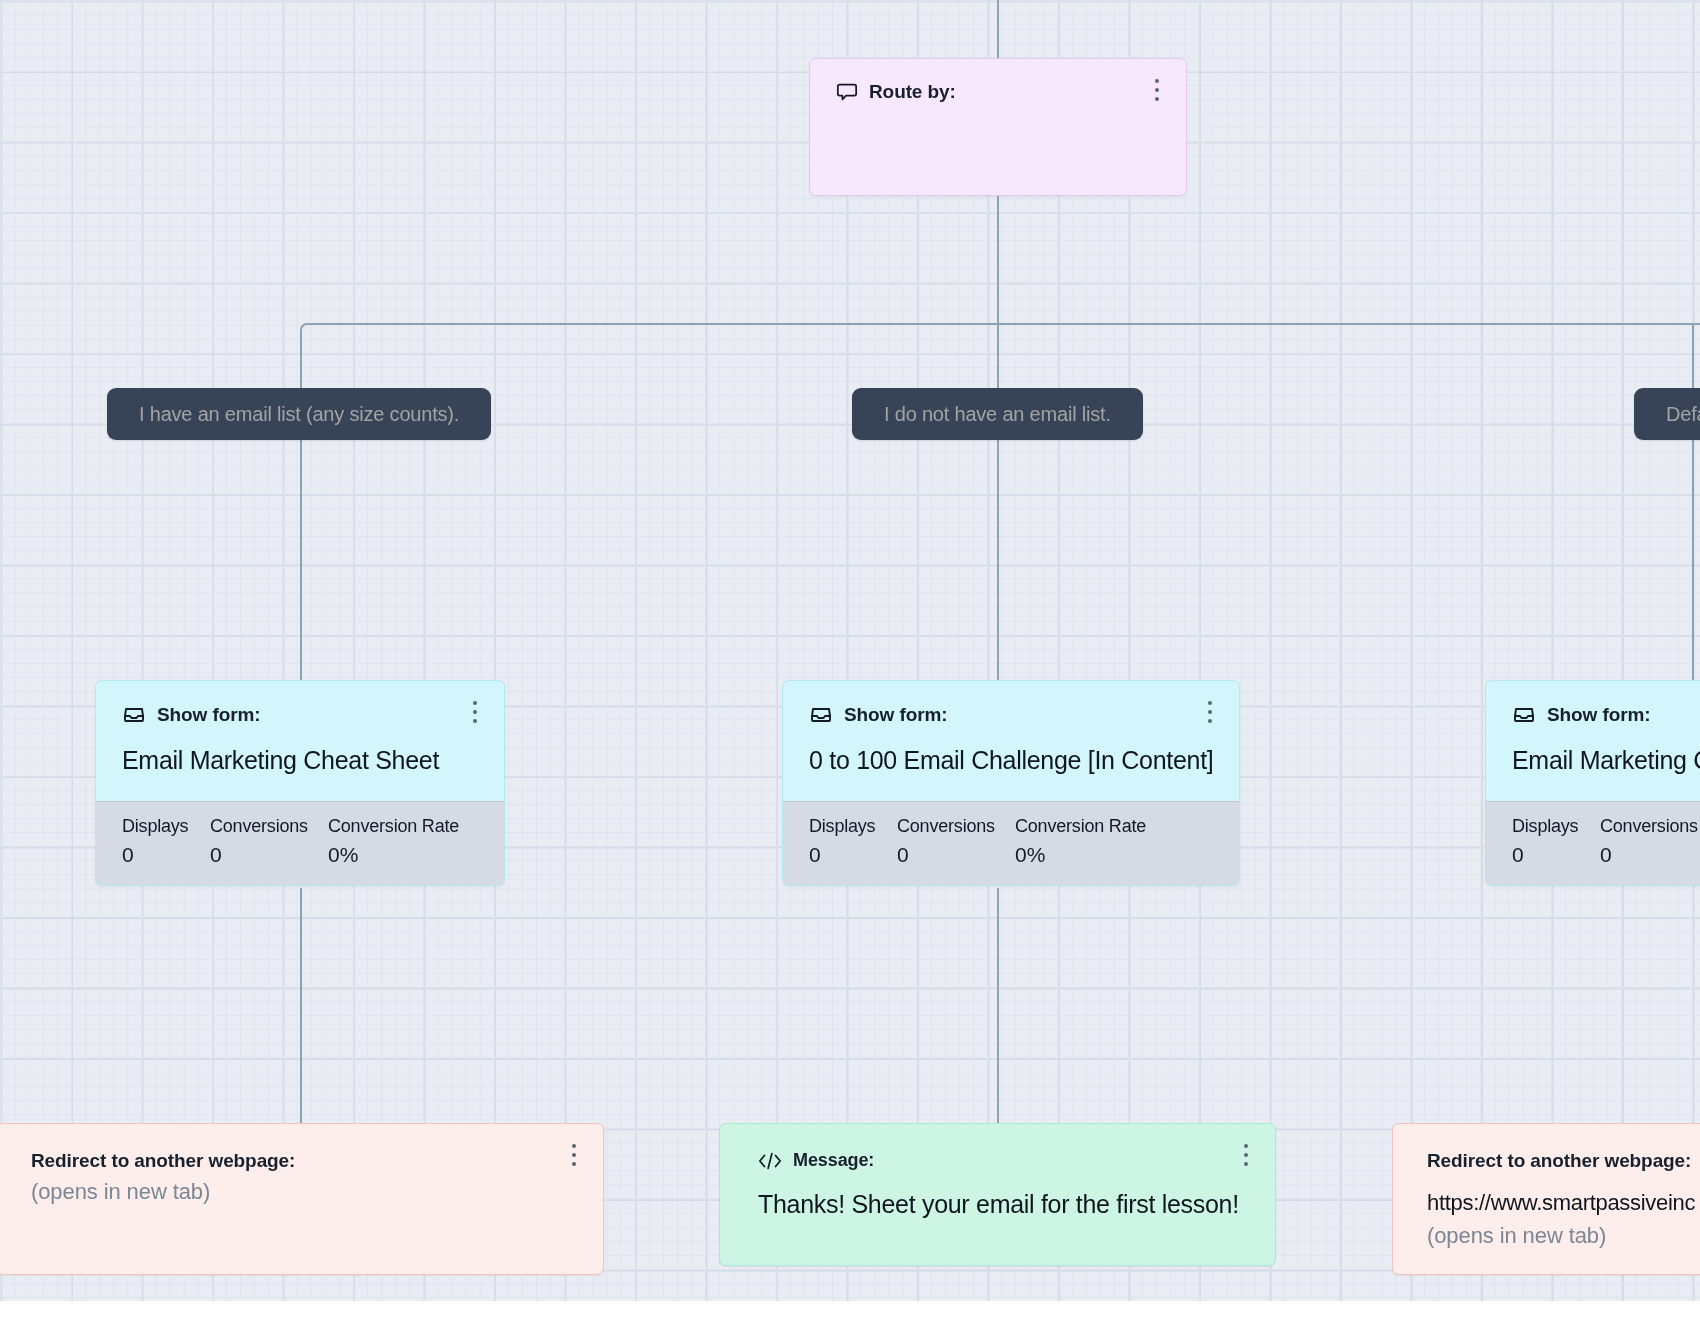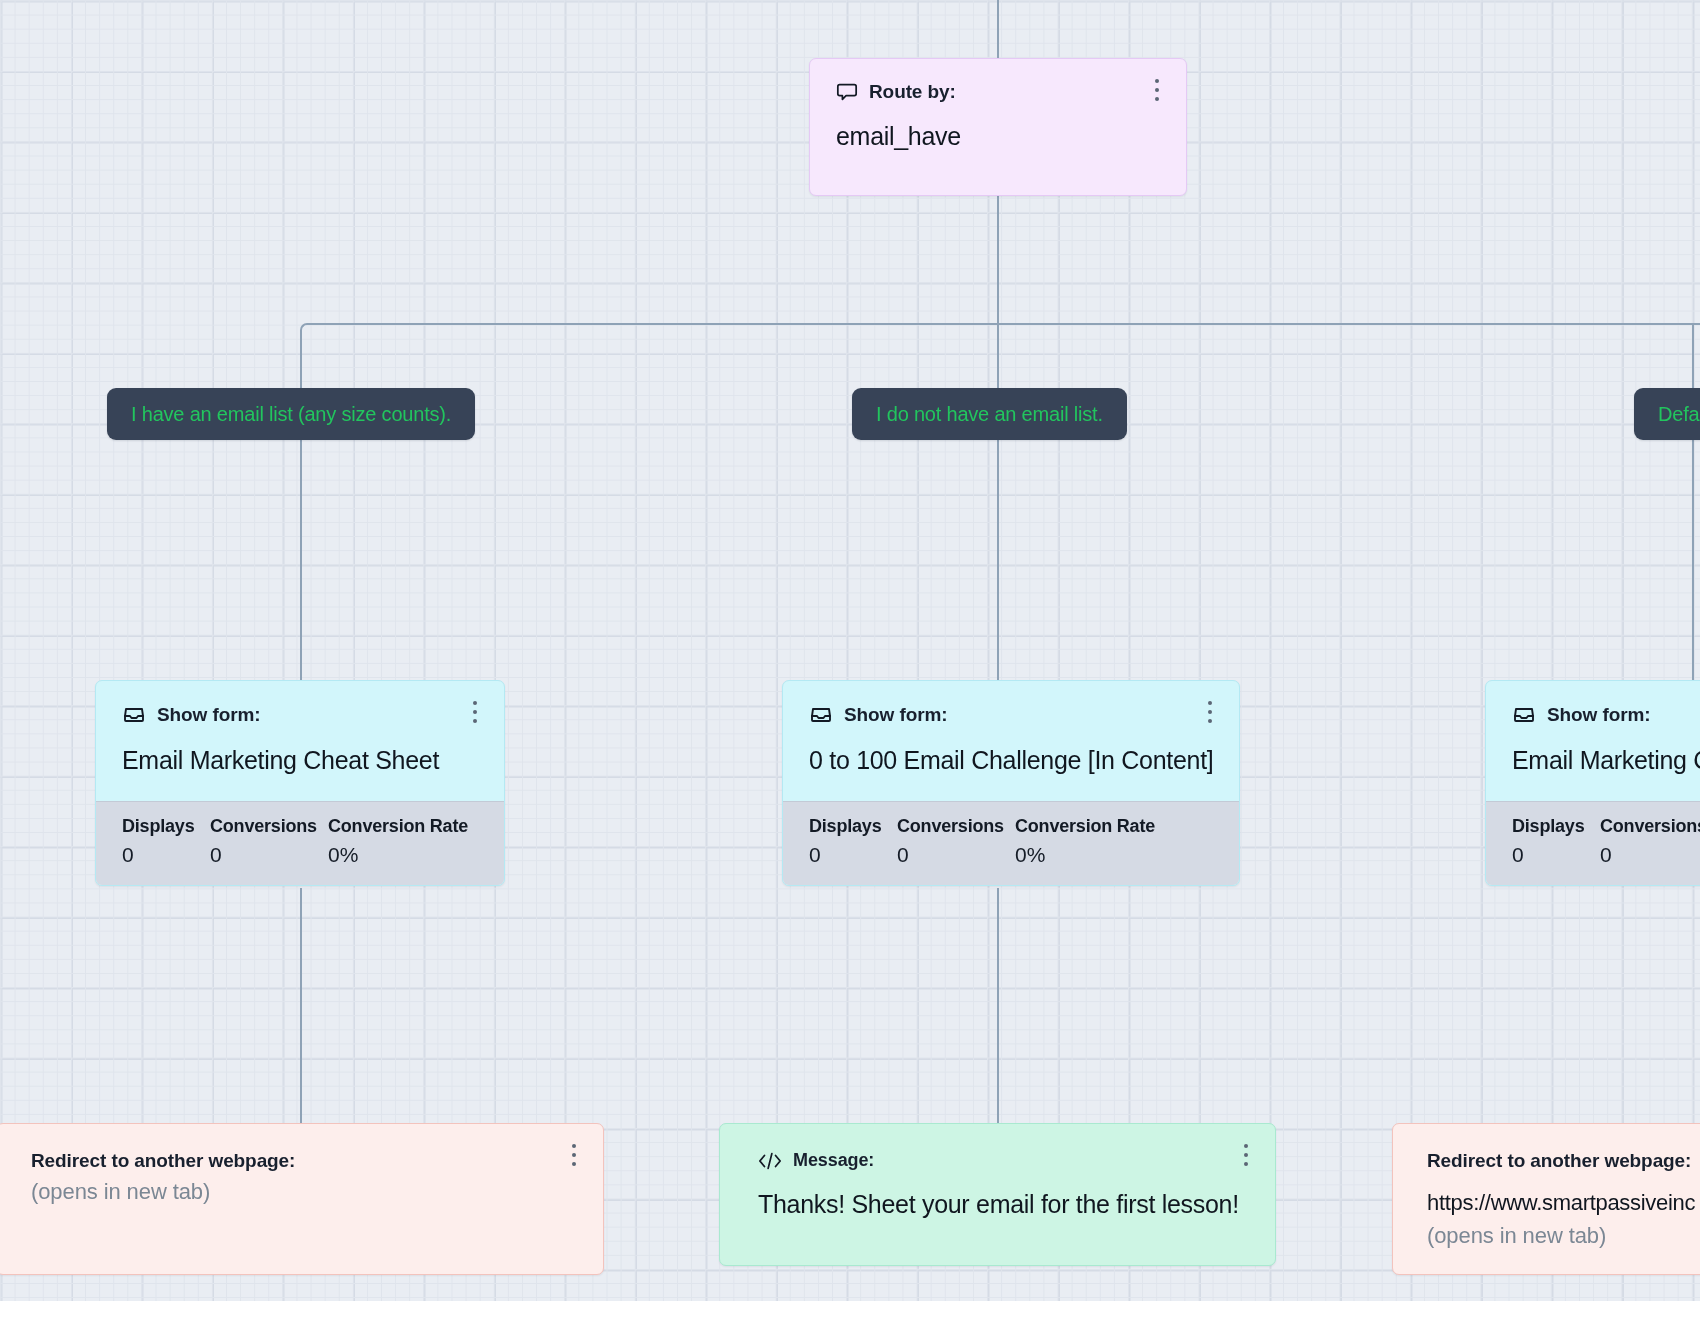--- a/index.html
+++ b/index.html
@@ -86,44 +86,44 @@
   .node-form { background: #d2f6fb; border: 1.5px solid #b4e9f3; }
   .stats {
     background: #d5dae4;
     border-top: 1px solid #c3cad6;
     padding: 14px 26px 18px 26px;
     display: flex;
     gap: 0;
   }
   .stat-col { display: flex; flex-direction: column; }
   .stat-label {
-    font-size: 18px; font-weight: 700; color: #131a25; letter-spacing: -0.2px;
+    font-size: 18px; font-weight: 400; color: #131a25; letter-spacing: -0.2px;
     white-space: nowrap;
   }
   .stat-value { margin-top: 6px; font-size: 21px; font-weight: 400; color: #151c27; }
 
   
   .node-msg { background: #cdf5e4; border: 1.5px solid #a9e9d0; }
 
   
   .node-redirect { background: #fdeeec; border: 1.5px solid #f3c3bd; }
   .node-redirect .node-body { padding: 26px 26px 26px 34px; }
   .redirect-label { font-size: 19px; font-weight: 700; color: #18202e; letter-spacing: -0.1px; }
   .redirect-url {
     margin-top: 18px; font-size: 22px; color: #10161f; letter-spacing: -0.3px;
     white-space: nowrap; overflow: hidden;
   }
 
   
   .pill {
     position: absolute;
     background: #374357;
-    color: #22c55e;
+    color: #a3a3a3;
     border-radius: 9px;
-    padding: 13px 24px;
+    padding: 13px 32px;
     font-size: 20px;
     letter-spacing: -0.2px;
     white-space: nowrap;
     display: flex; align-items: center;
     height: 52px;
     box-shadow: 0 1px 2px rgba(20,27,38,.12);
   }
 
   .icon { display: inline-flex; align-items: center; justify-content: center; }
   .icon svg { display: block; }
@@ -164,21 +164,20 @@
           <i></i>
       </div>
       <div class="node-head">
         <span class="icon">
           <svg width="22" height="22" viewBox="0 0 24 24" fill="none" stroke="#131a25" stroke-width="1.9" stroke-linecap="round" stroke-linejoin="round">
             <path d="M20 4H4a2 2 0 0 0-2 2v8a2 2 0 0 0 2 2h3v4l4-4h9a2 2 0 0 0 2-2V6a2 2 0 0 0-2-2z"></path>
           </svg>
         </span>
         <span>Route by:</span>
       </div>
-      <div class="node-title">email_have</div>
     </div>
   </div>
 
   <div class="pill" style="left:107px; top:388px;">
     <span>I have an email list (any size counts).</span>
   </div>
 
   <div class="pill" style="left:852px; top:388px;">
     <span>I do not have an email list.</span>
   </div>

